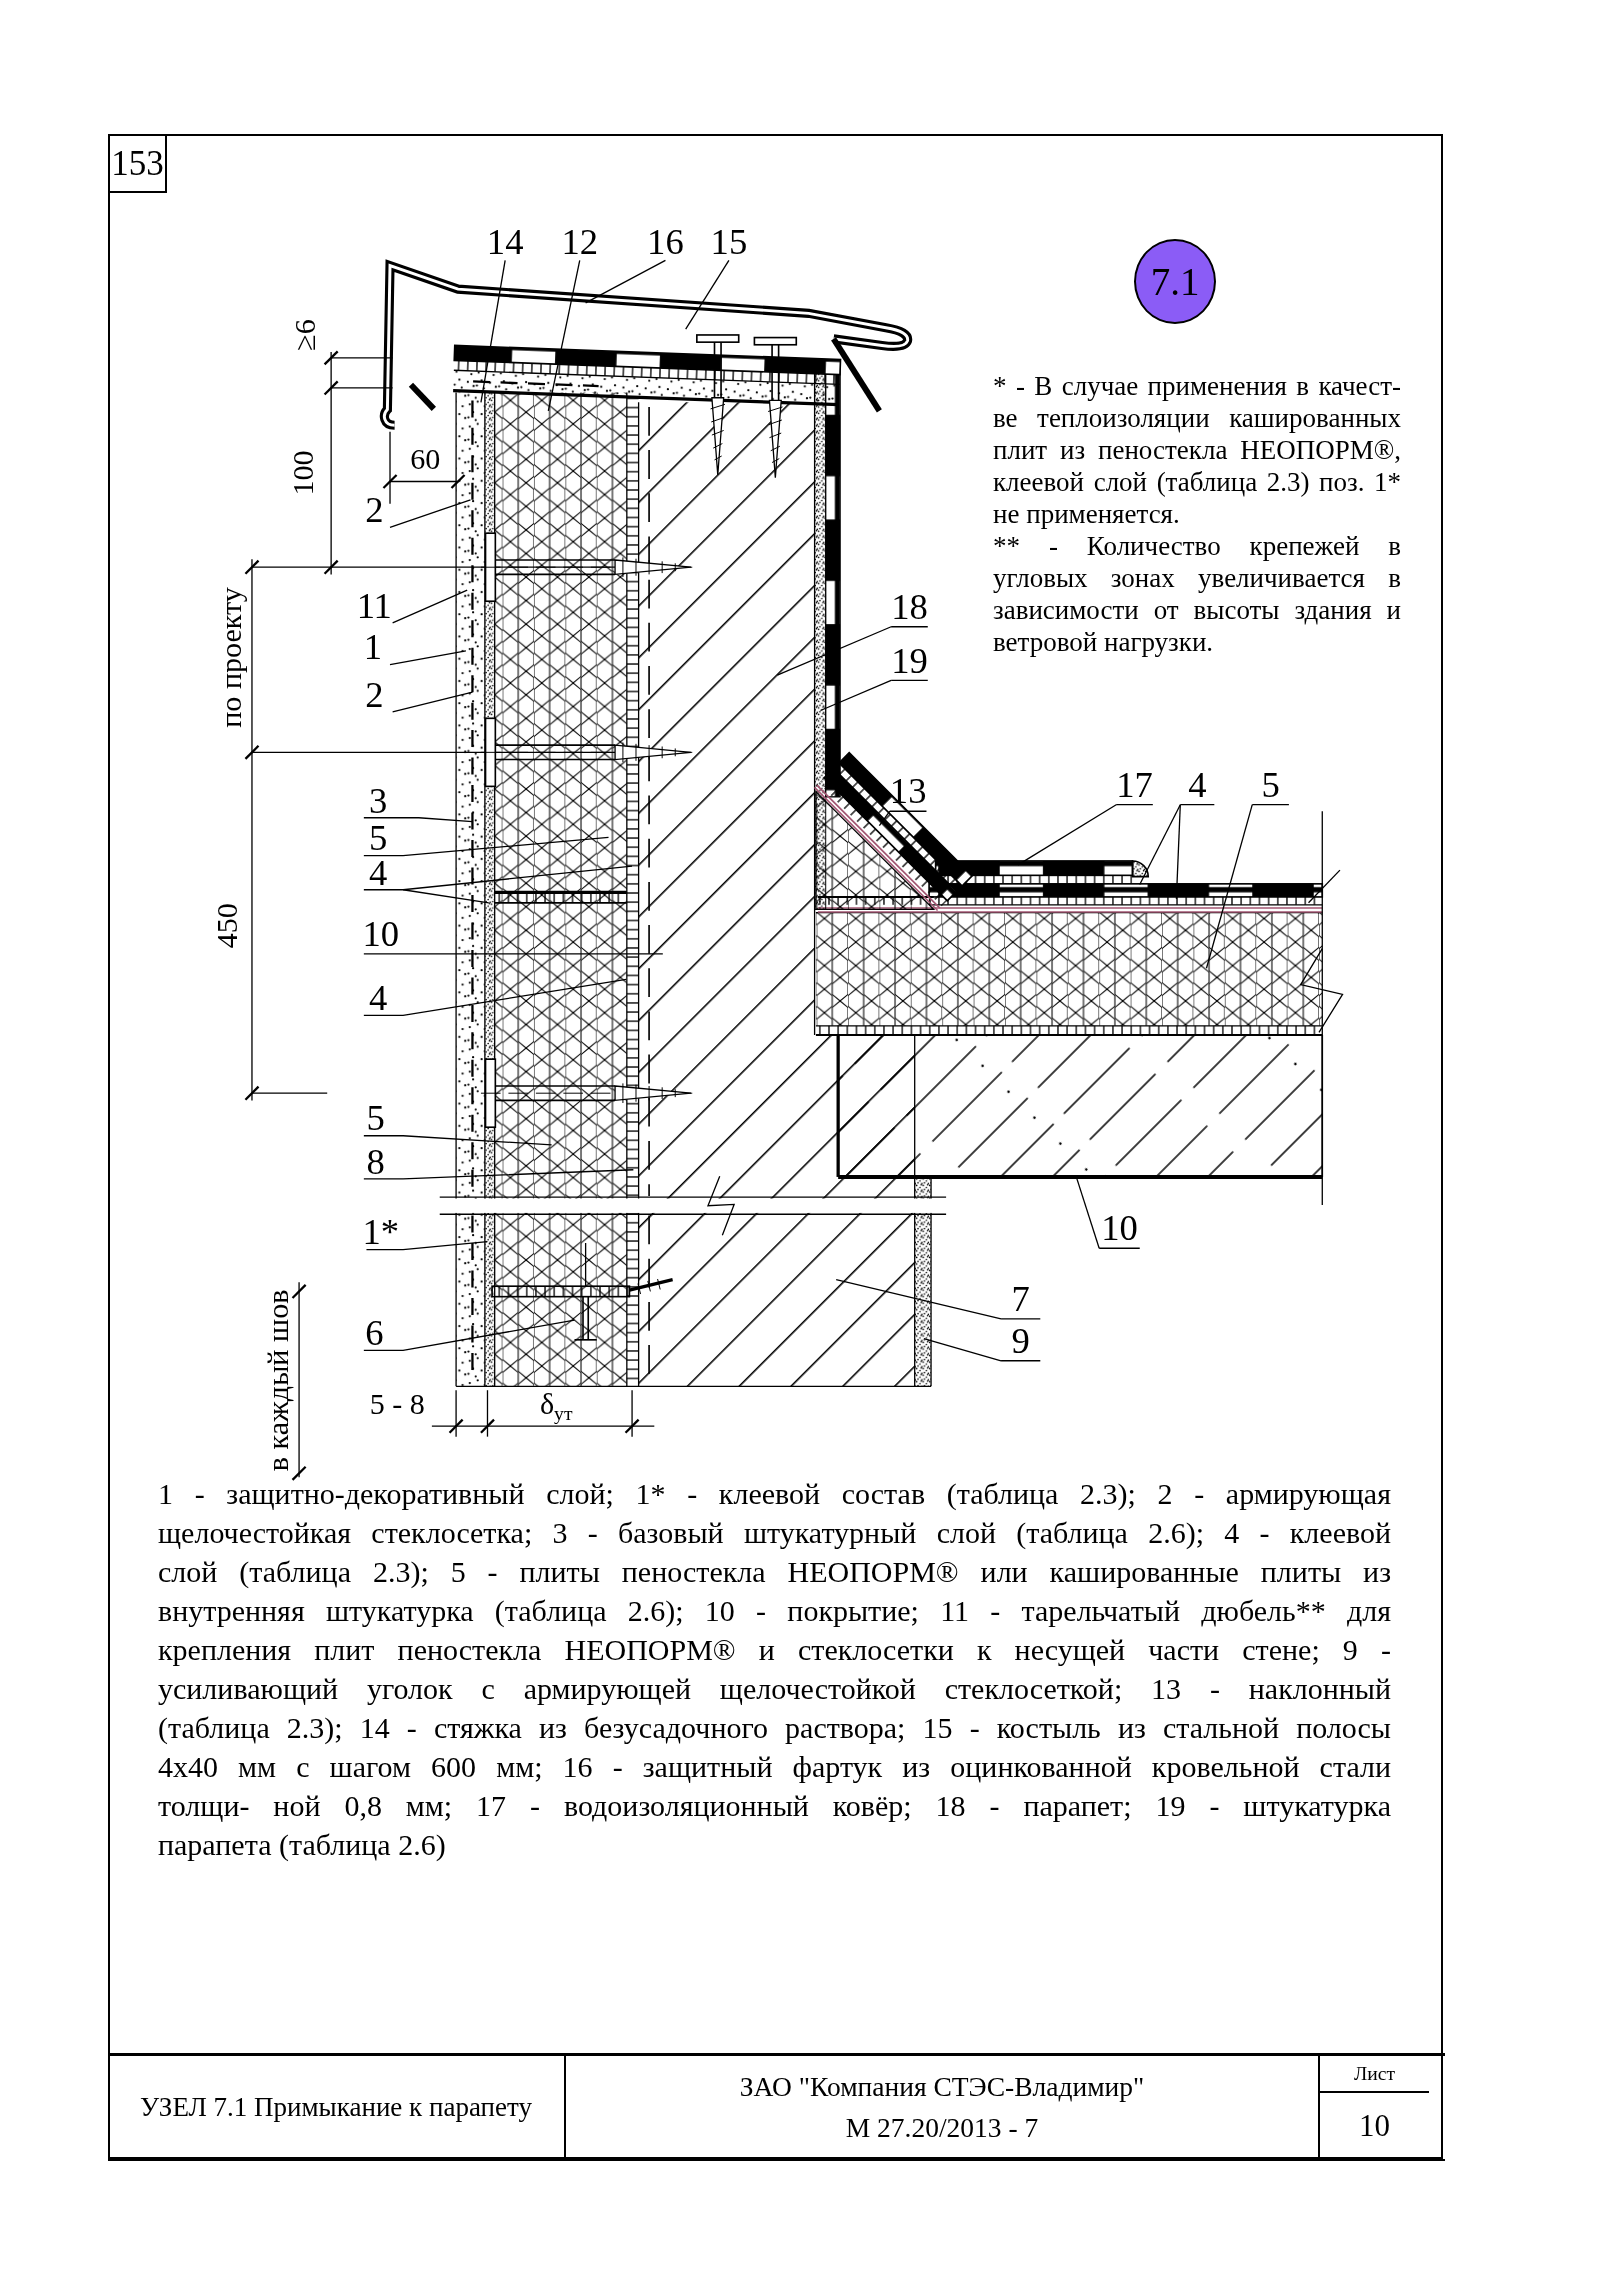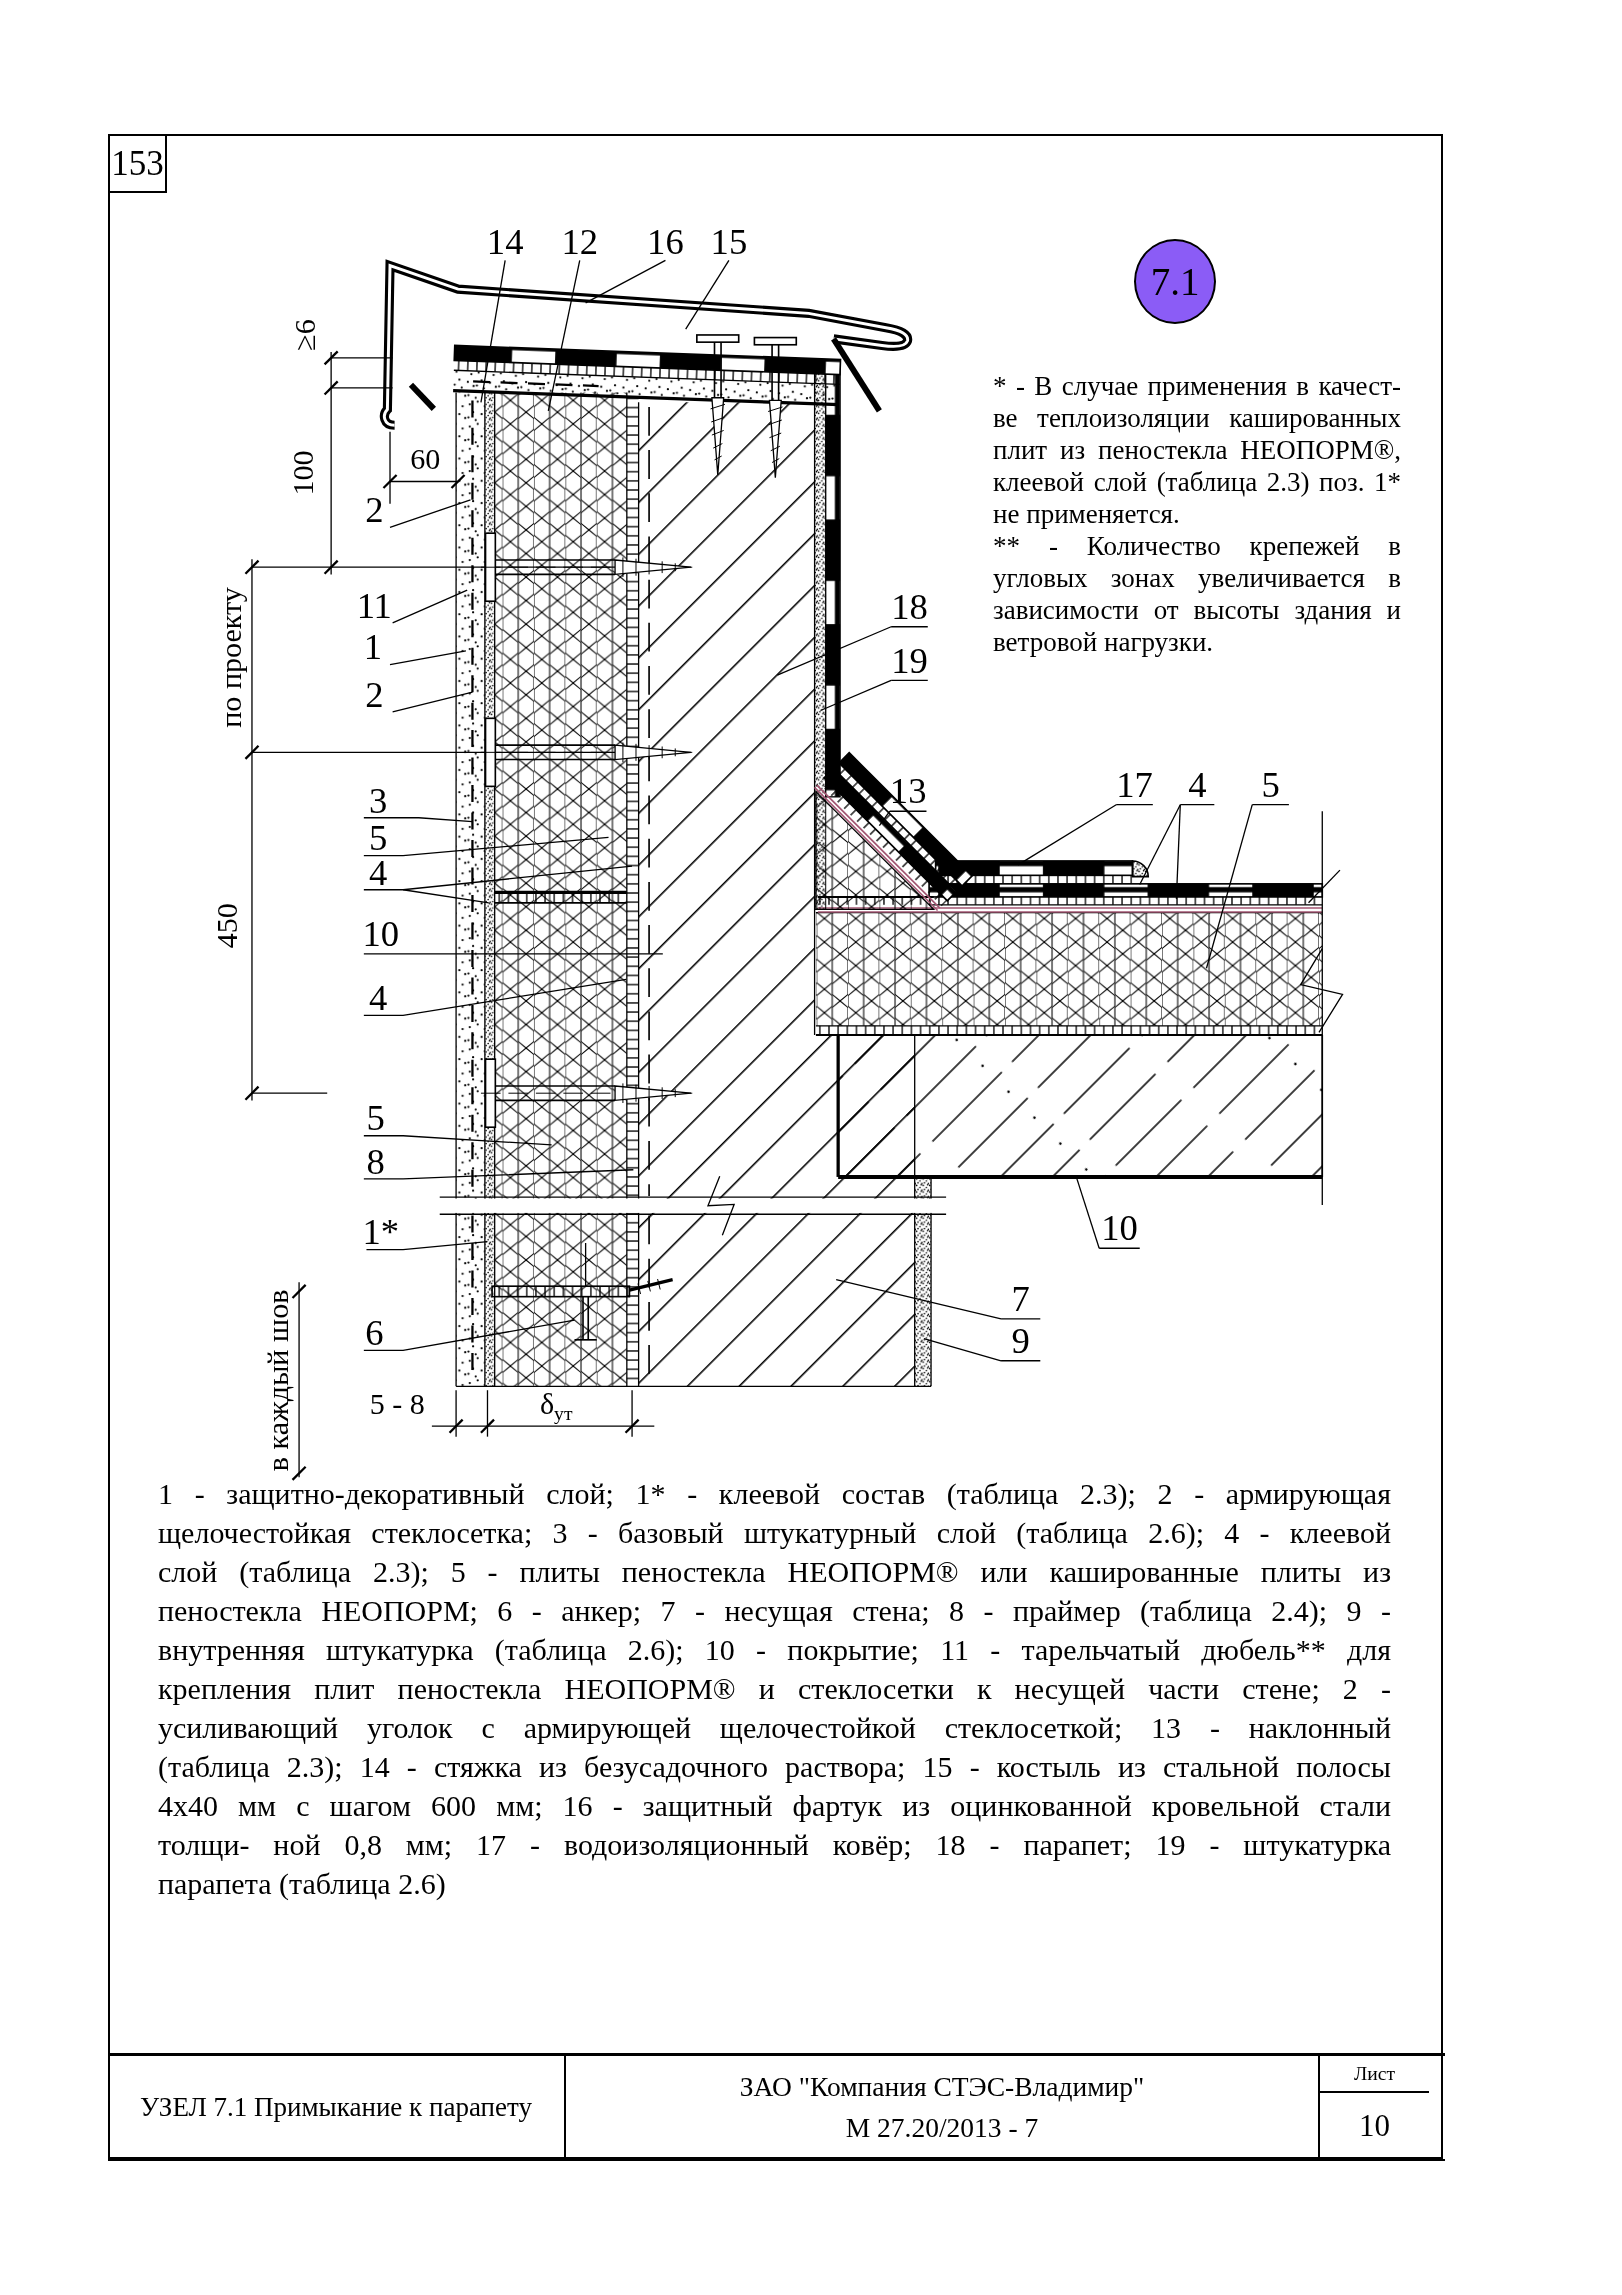--- a/index.html
+++ b/index.html
@@ -409,23 +409,22 @@
     <div class="jl">** - Количество крепежей в</div>
     <div class="jl">угловых зонах увеличивается в</div>
     <div class="jl">зависимости от высоты здания и</div>
     <div class="jl jl-end">ветровой нагрузки.</div>
   </div>
 
   <div id="legend" class="abs">
     <div class="jl">1 - защитно-декоративный слой; 1* - клеевой состав (таблица 2.3); 2 - армирующая</div>
     <div class="jl">щелочестойкая стеклосетка; 3 - базовый штукатурный слой (таблица 2.6); 4 - клеевой</div>
     <div class="jl">слой (таблица 2.3); 5 - плиты пеностекла НЕОПОРМ® или кашированные плиты из</div>
-    <div class="jl">пеностекла НЕОПОРМ; 6 - анкер; 7 - несущая стена; 8 - праймер (таблица 2.4); 9 -</div>
     <div class="jl">внутренняя штукатурка (таблица 2.6); 10 - покрытие; 11 - тарельчатый дюбель** для</div>
-    <div class="jl">крепления плит пеностекла НЕОПОРМ® и стеклосетки к несущей части стене; 2 -</div>
+    <div class="jl">крепления плит пеностекла НЕОПОРМ® и стеклосетки к несущей части стене; 9 -</div>
     <div class="jl">усиливающий уголок с армирующей щелочестойкой стеклосеткой; 13 - наклонный</div>
     <div class="jl">(таблица 2.3); 14 - стяжка из безусадочного раствора; 15 - костыль из стальной полосы</div>
     <div class="jl">4х40 мм с шагом 600 мм; 16 - защитный фартук из оцинкованной кровельной стали</div>
     <div class="jl">толщи- ной 0,8 мм; 17 - водоизоляционный ковёр; 18 - парапет; 19 - штукатурка</div>
     <div class="jl jl-end">парапета (таблица 2.6)</div>
   </div>
 
   <div id="titleblock" class="abs">
     <div id="tb-left" class="tb-cell">
       <span>УЗЕЛ 7.1 Примыкание к парапету</span>

